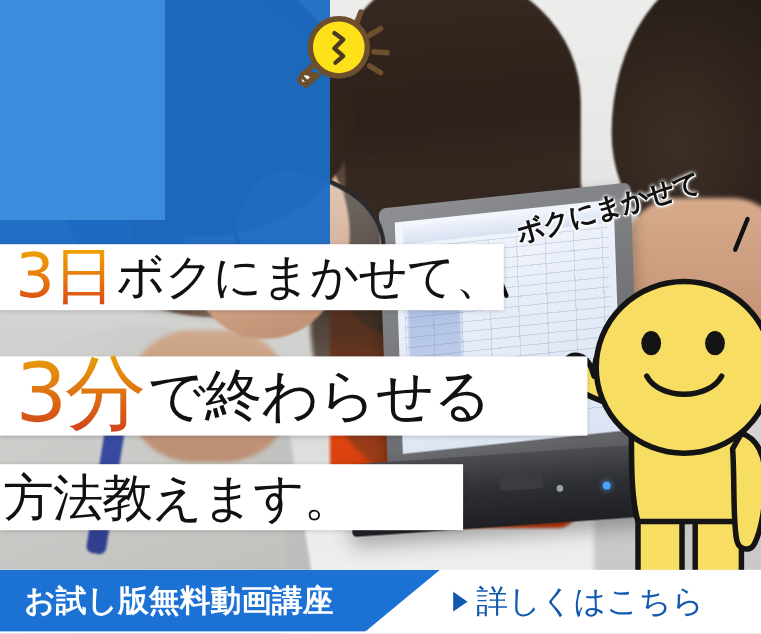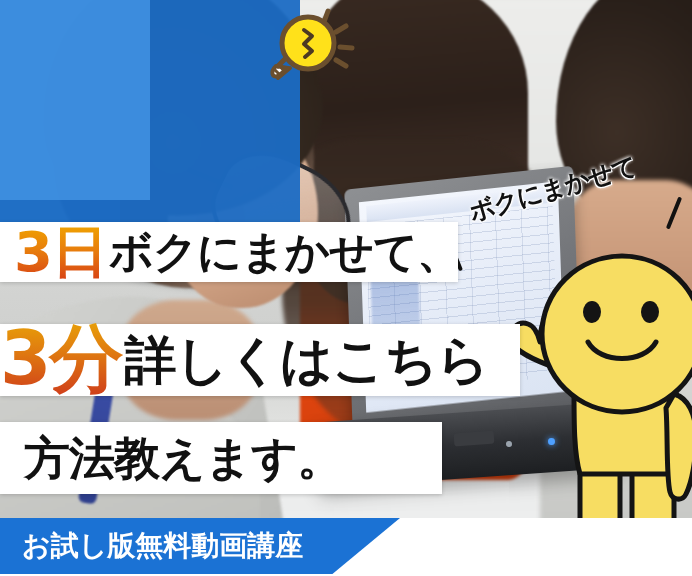--- a/index.html
+++ b/index.html
@@ -247,24 +247,24 @@
 
   
   .band{
     position:absolute;
     background:#ffffff;
     display:flex;align-items:center;
     box-shadow:0 1px 4px rgba(0,0,0,.18);
     white-space:nowrap;
   }
   #band1{left:0;top:222px;height:60px;width:444px;padding-left:14px;}
-  #band2{left:0;top:324px;height:72px;width:520px;}
-  #band3{left:0;top:422px;height:72px;width:418px;padding-left:24px;}
-
-  .jp{font-family:"DejaVu Sans","Liberation Sans",sans-serif;font-weight:bold;}
+  #band2{left:0;top:324px;height:72px;width:520px;padding-left:14px;}
+  #band3{left:0;top:422px;height:60px;width:418px;padding-left:3px;}
+
+  .jp{font-family:"DejaVu Sans","Liberation Sans",sans-serif;font-weight:normal;}
 
   .big-num{
     font-size:56px;line-height:1;
     background:linear-gradient(180deg,#f0a400 0%,#e87f0c 45%,#d84315 100%);
     -webkit-background-clip:text;background-clip:text;
     color:transparent;
     -webkit-text-fill-color:transparent;
     letter-spacing:-1px;
     padding-right:2px;
   }
@@ -433,26 +433,30 @@
     </svg>
   </div>
 
   <div class="band" id="band1">
     <span class="jp big-num">3日</span>
     <span class="jp blk">ボクにまかせて、</span>
   </div>
 
   <div class="band" id="band2">
     <span class="jp big-num-2">3分</span>
-    <span class="jp blk2">詳しくはこちら</span>
+    <span class="jp blk2">で終わらせる</span>
   </div>
 
   <div class="band" id="band3">
     <span class="jp blk3">方法教えます。</span>
   </div>
 
   <div class="bottombar">
     <div class="bb-blue">
       <span class="jp">お試し版無料動画講座</span>
     </div>
+    <div class="bb-link">
+      <span class="tri"></span>
+      <span class="jp">詳しくはこちら</span>
+    </div>
   </div>
 
 </div>
 
 </body></html>

